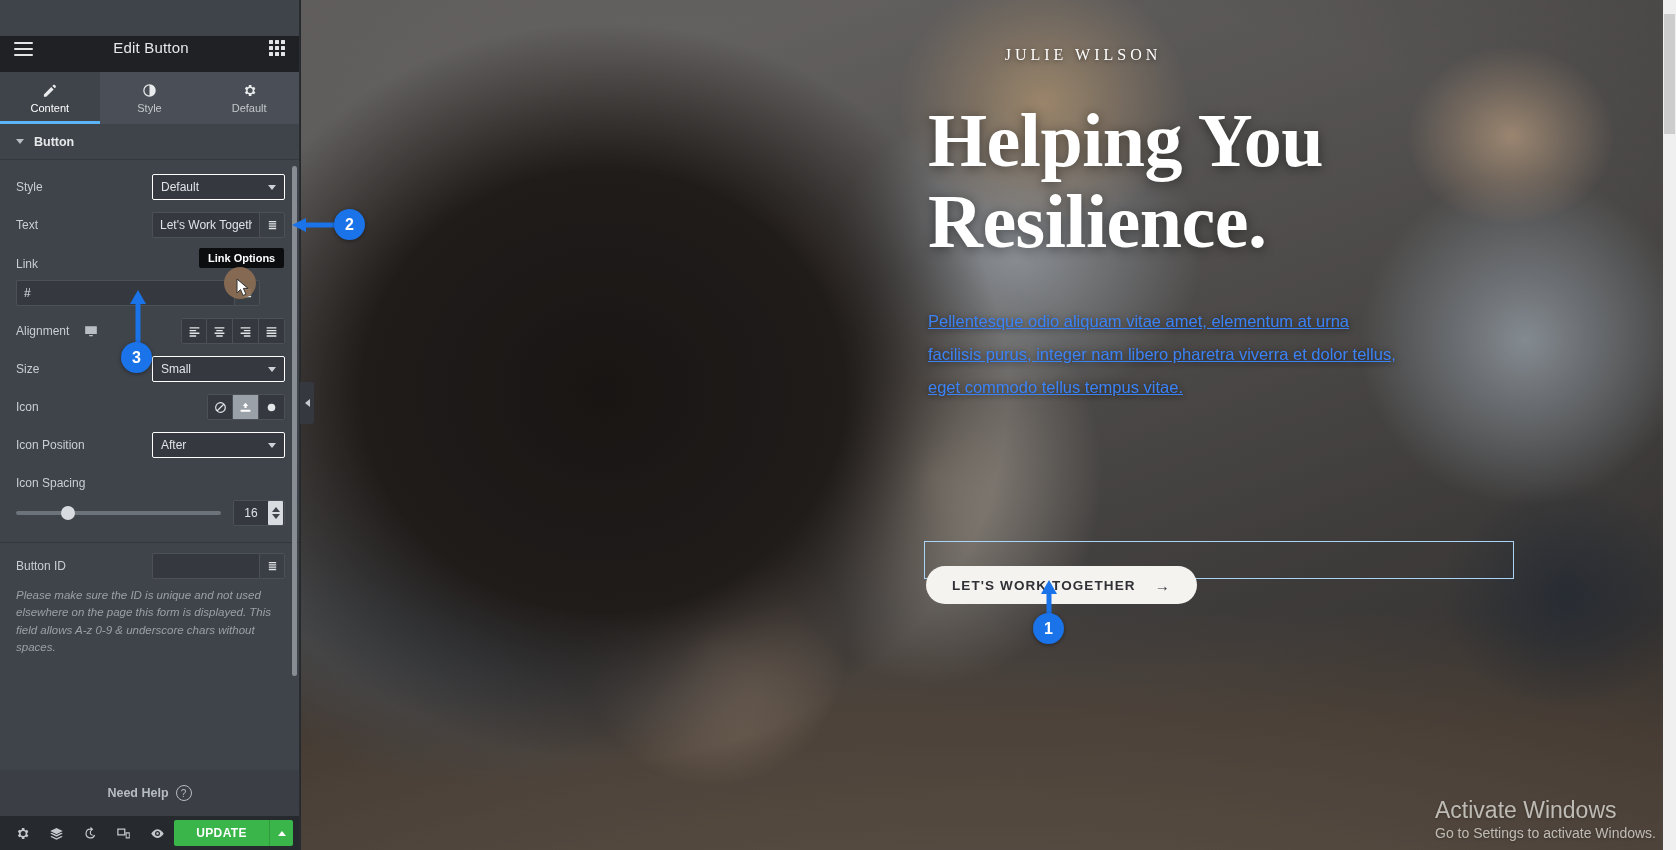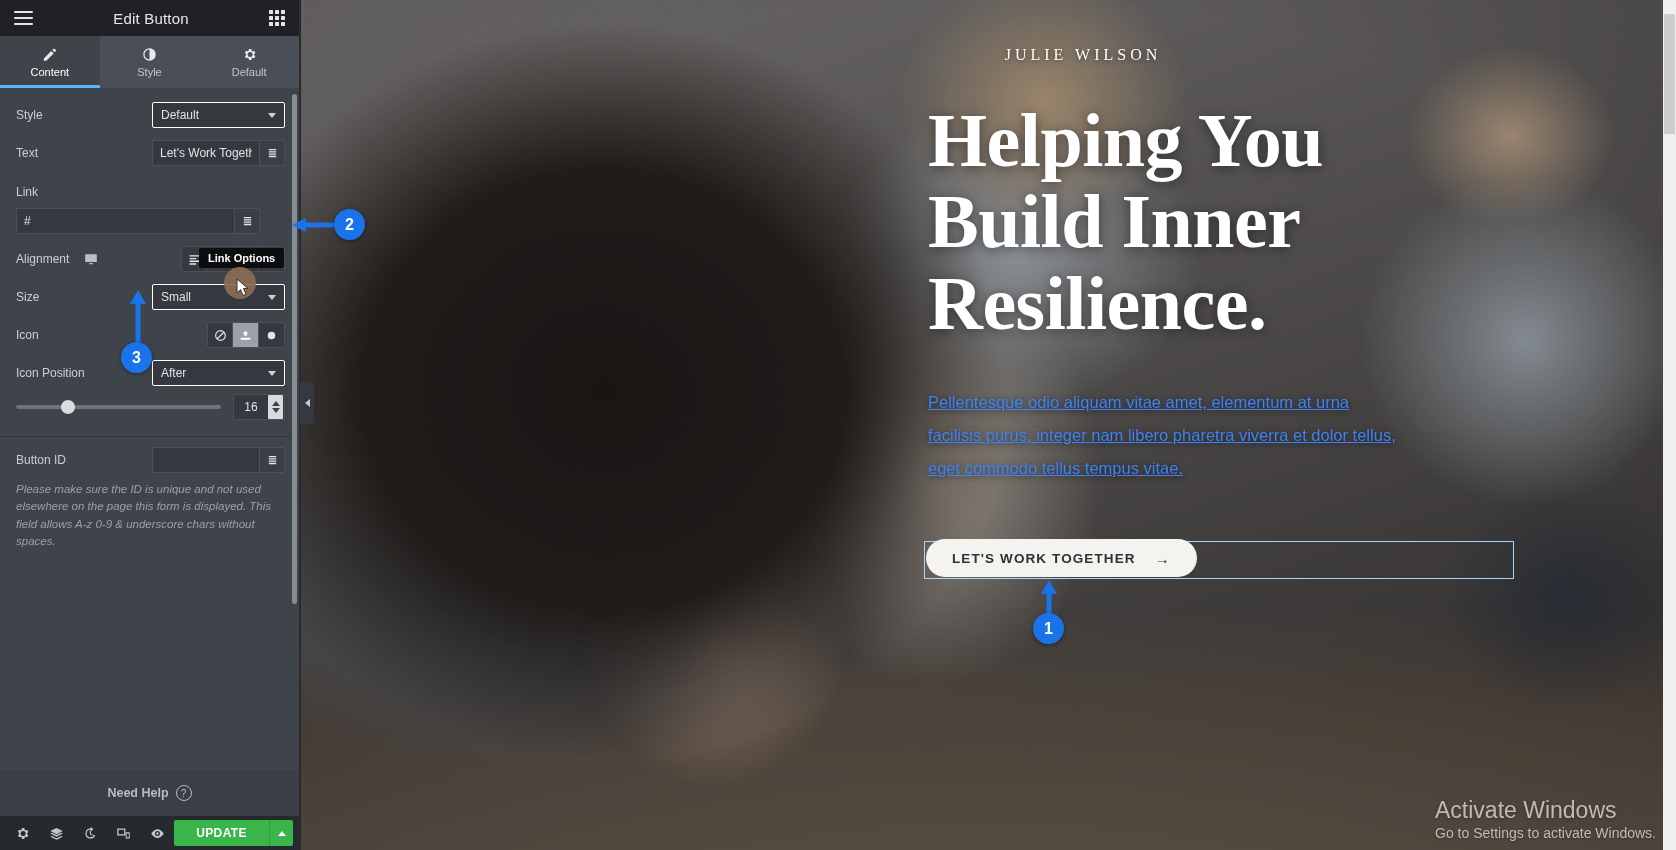--- a/index.html
+++ b/index.html
@@ -16,22 +16,22 @@
     width: 300px; height: 850px;
     background: #3f444b;
     display: flex; flex-direction: column;
     z-index: 20;
     border-right: 1px solid #2a2d32;
   }
 
   
   .panel-header {
     height: 36px; background: #1f2124;
-    display: flex; align-items: center; justify-content: space-between;
-    padding: 0 14px; flex: 0 0 36px;
+    display: flex; align-items: flex-end; justify-content: space-between;
+    padding: 16px 14px; flex: 0 0 36px; margin-top: 36px;
   }
   .panel-title { color: #e6e8ea; font-size: 15px; font-weight: 500; letter-spacing:.2px; }
   .hamburger { width: 19px; height: 14px; display:flex; flex-direction:column; justify-content:space-between; cursor:pointer;}
   .hamburger i { display:block; height:2px; background:#e3e5e7; border-radius:1px;}
   .grid-icon { width: 16px; height: 16px; display:grid; grid-template-columns:repeat(3,1fr); grid-template-rows:repeat(3,1fr); gap:2px; cursor:pointer;}
   .grid-icon i { background:#e3e5e7; display:block; border-radius:.5px;}
 
   
   .tabs { display:flex; height:52px; flex:0 0 52px; background:#4a4f57; }
   .tab {
@@ -228,21 +228,21 @@
     margin-top:42px; width:470px; font-size:16.5px; line-height:2.0; color:#3b82f6;
     text-shadow:0 1px 6px rgba(0,0,0,.6);
     text-decoration:underline;
   }
   
   .widget-box {
     position:absolute; left:623px; top:541px; width:590px; height:38px;
     border:1px solid #a9d4f5;
   }
   .cta-btn {
-    position:absolute; left:625px; top:539px; height:38px;
+    position:absolute; left:625px; top:566px; height:38px;
     background:#f5f3f0; color:#2f3136; border-radius:19px;
     display:flex; align-items:center; gap:19px; padding:0 26px;
     font-size:13.5px; font-weight:bold; letter-spacing:1.1px; cursor:pointer;
   }
   .cta-arrow { font-size:15px; line-height:1; }
 
   
   .watermark {
     position:absolute; right:20px; bottom:6px; text-align:left; color:#d7d5d0;
     text-shadow:0 1px 3px rgba(0,0,0,.35); opacity:.82;
@@ -311,20 +311,24 @@
     <div class="tab">
       <span>
         <svg viewBox="0 0 24 24">
             <path d="M19.4 13a7.8 7.8 0 0 0 0-2l2-1.6-2-3.4-2.4 1a7.7 7.7 0 0 0-1.7-1L15 3.3H11l-.3 2.6a7.7 7.7 0 0 0-1.7 1l-2.4-1-2 3.4L6.6 11a7.8 7.8 0 0 0 0 2l-2 1.6 2 3.4 2.4-1c.5.4 1.1.8 1.7 1l.3 2.6h4l.3-2.6c.6-.2 1.2-.6 1.7-1l2.4 1 2-3.4zM13 16a4 4 0 1 1 0-8 4 4 0 0 1 0 8z"></path>
           </svg>
       </span>
       <span class="tab-label">Default</span>
     </div>
   </div>
 
+  <div class="section-head">
+    <span class="caret-down"></span>
+    <span>Button</span>
+  </div>
 
   <div class="panel-body">
     <div class="scrollbar"></div>
 
     <div class="ctrl-row">
       <span class="ctrl-label">Style</span>
       <span class="ctrl-right">
         <span class="select">
           <span class="cv">Default</span>
           <span class="ar"></span>
@@ -429,20 +433,23 @@
     <div class="ctrl-row">
       <span class="ctrl-label">Icon Position</span>
       <span class="ctrl-right">
         <span class="select">
           <span class="cv">After</span>
           <span class="ar"></span>
         </span>
       </span>
     </div>
 
+    <div class="ctrl-row" style="padding-bottom:2px">
+      <span class="ctrl-label">Icon Spacing</span>
+    </div>
     <div class="slider-row">
       <span class="slider-track">
         <span class="slider-knob"></span>
       </span>
       <span class="num-box">
         <span class="num-val">16</span>
         <span class="spinner">
           <span class="sp-up"></span>
           <span class="sp-dn"></span>
         </span>
@@ -520,21 +527,20 @@
 </svg>
 
 <div id="canvas">
   <div class="photo"></div>
   <div class="photo-dark"></div>
 
   <div class="hero">
     <div class="eyebrow">JULIE WILSON</div>
     <div class="headline">
       <div>Helping You</div>
-      <div>Build Inner</div>
       <div>Resilience.</div>
     </div>
     <div class="subcopy">Pellentesque odio aliquam vitae amet, elementum at urna facilisis purus, integer nam libero pharetra viverra et dolor tellus, eget commodo tellus tempus vitae.</div>
   </div>
 
   <div class="widget-box"></div>
   <div class="cta-btn">
     <span>LET'S WORK TOGETHER</span>
     <span class="cta-arrow">→</span>
   </div>

